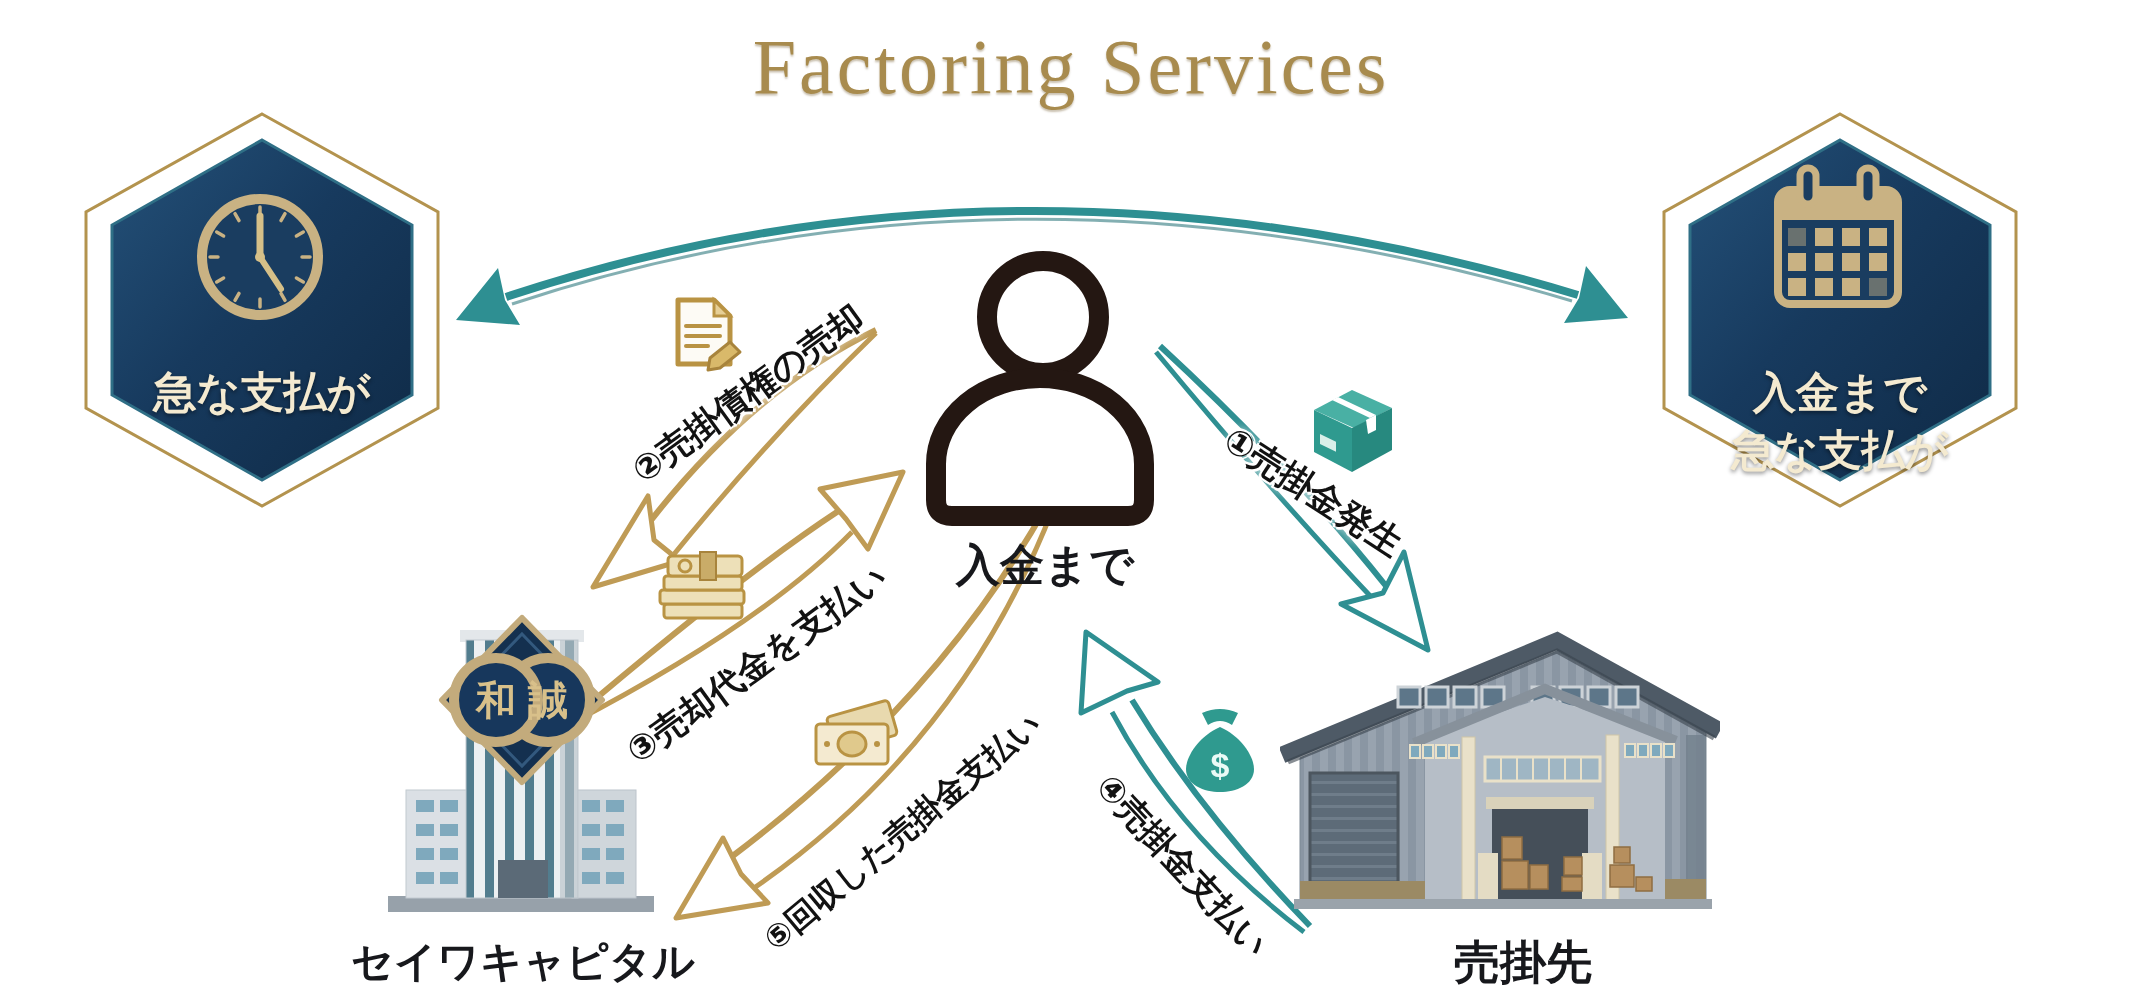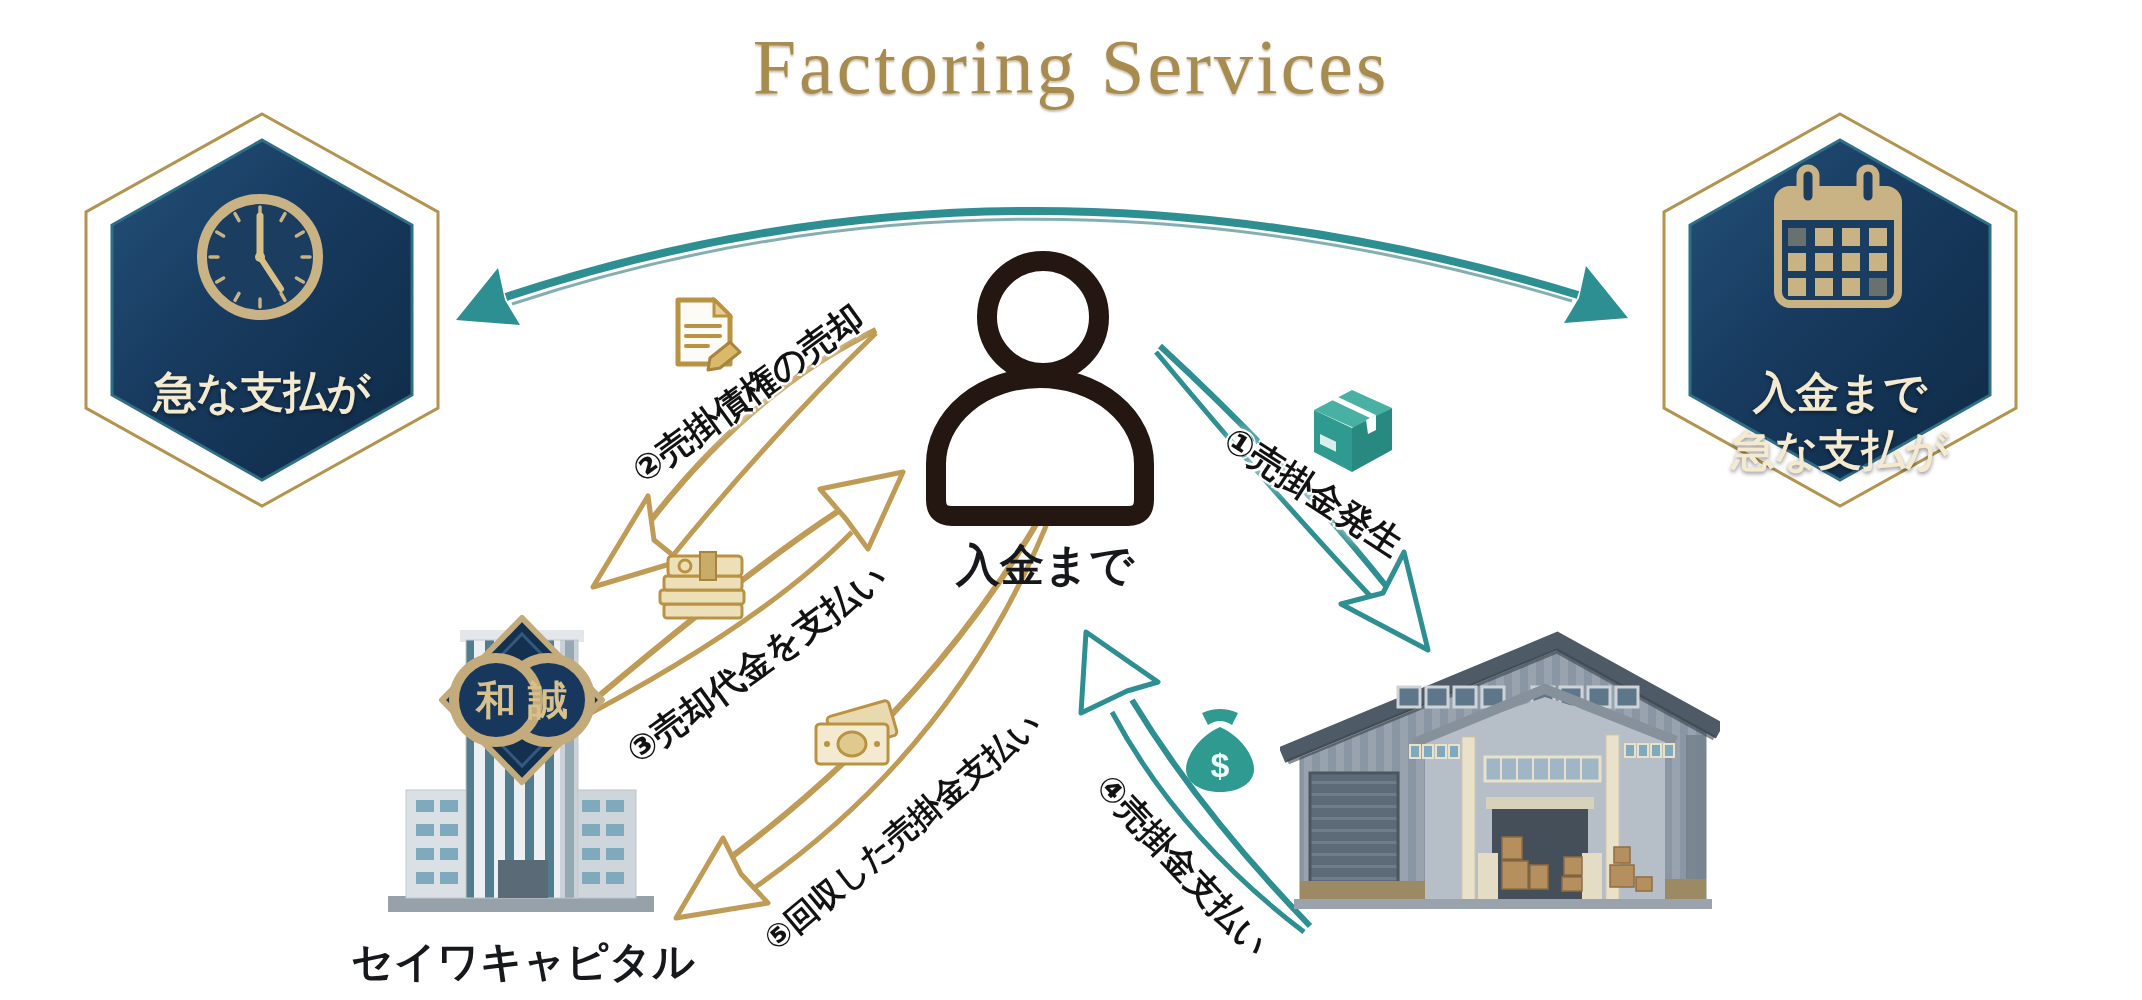--- a/index.html
+++ b/index.html
@@ -259,20 +259,21 @@
       <rect x="282" y="252" width="20" height="14"></rect>
       <rect x="330" y="240" width="24" height="22"></rect>
         <rect x="356" y="252" width="16" height="14"></rect>
       <rect x="334" y="222" width="16" height="16"></rect>
     </g>
     <rect x="30" y="148" width="88" height="128" fill="url(#doorP)" stroke="#4c565f" stroke-width="3"></rect>
     <rect x="20" y="256" width="125" height="20" fill="#9b8a64"></rect>
     <rect x="385" y="254" width="41" height="20" fill="#9b8a64"></rect>
     <rect x="14" y="274" width="418" height="10" fill="#9aa3ab"></rect>
   </svg>
+  <div class="entity-label" style="left:1403px;top:932px;width:240px;font-size:46px">売掛先</div>
 
   <svg class="abs" style="left:668px;top:294px" width="78" height="78" viewBox="0 0 78 78">
     <path d="M 10 6 L 46 6 L 62 22 L 62 70 L 10 70 Z" fill="#fdfbf5" stroke="#b99343" stroke-width="5" stroke-linejoin="round"></path>
     <path d="M 46 6 L 62 22 L 46 22 Z" fill="#e6cf96" stroke="#b99343" stroke-width="3"></path>
     <g stroke="#b99343" stroke-width="4" stroke-linecap="round">
       <line x1="18" y1="32" x2="52" y2="32"></line>
         <line x1="18" y1="42" x2="52" y2="42"></line>
         <line x1="18" y1="52" x2="40" y2="52"></line>
     </g>
     <path d="M 42 64 L 62 48 L 72 58 L 52 74 L 40 76 Z" fill="#d9b96a" stroke="#a8843c" stroke-width="3" stroke-linejoin="round"></path>

